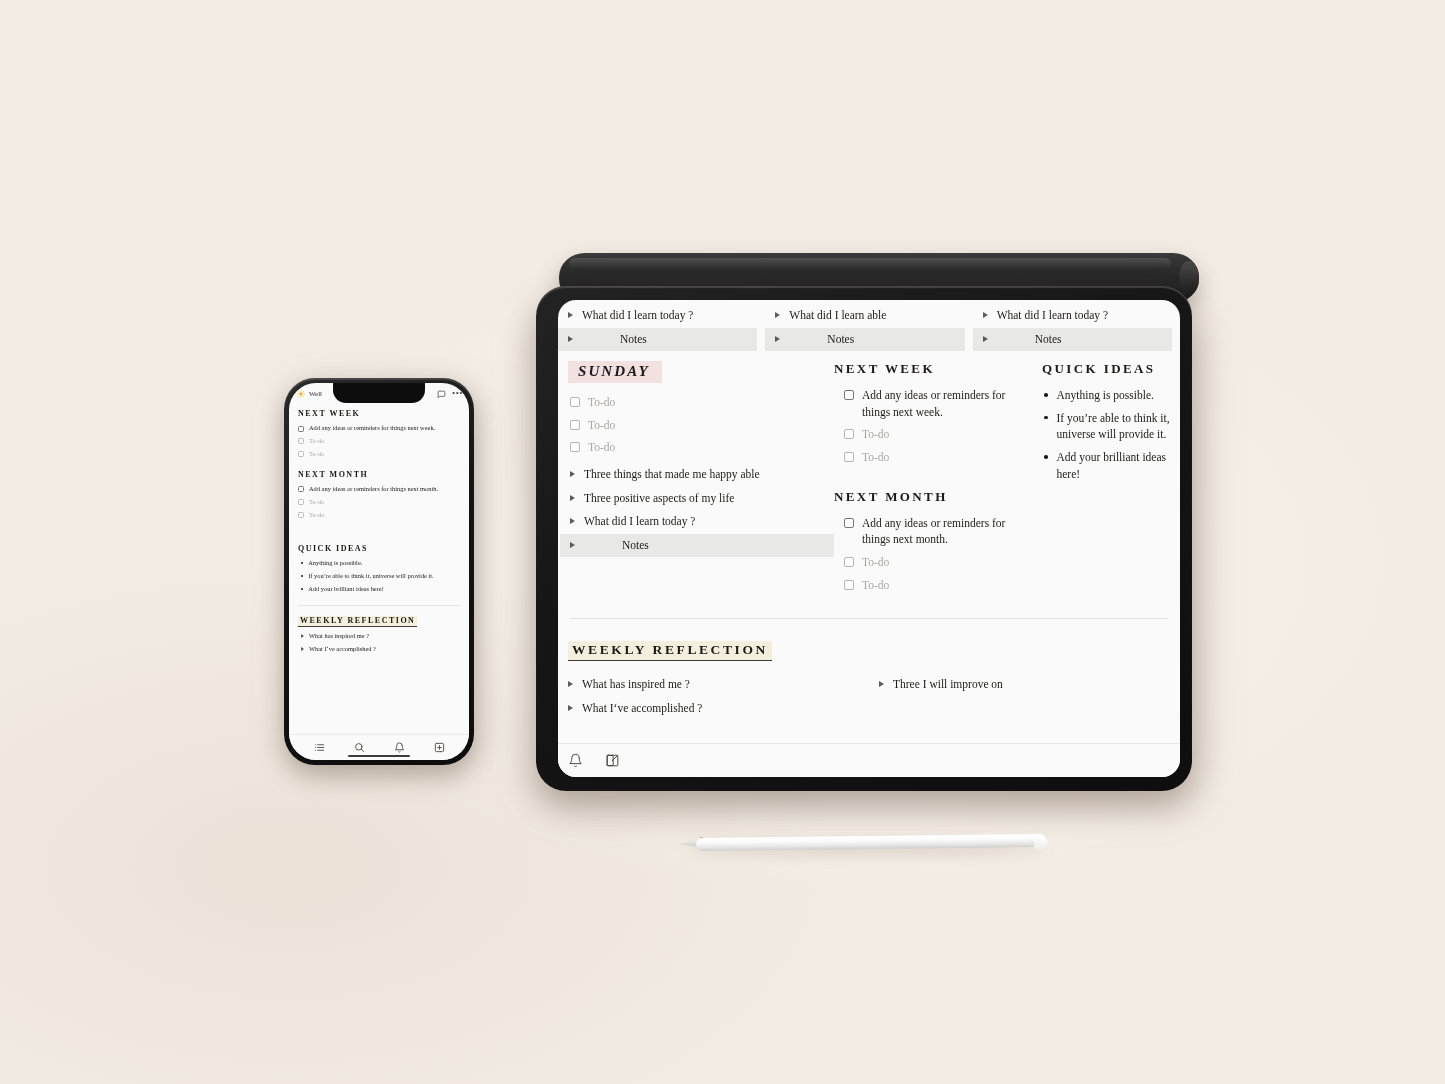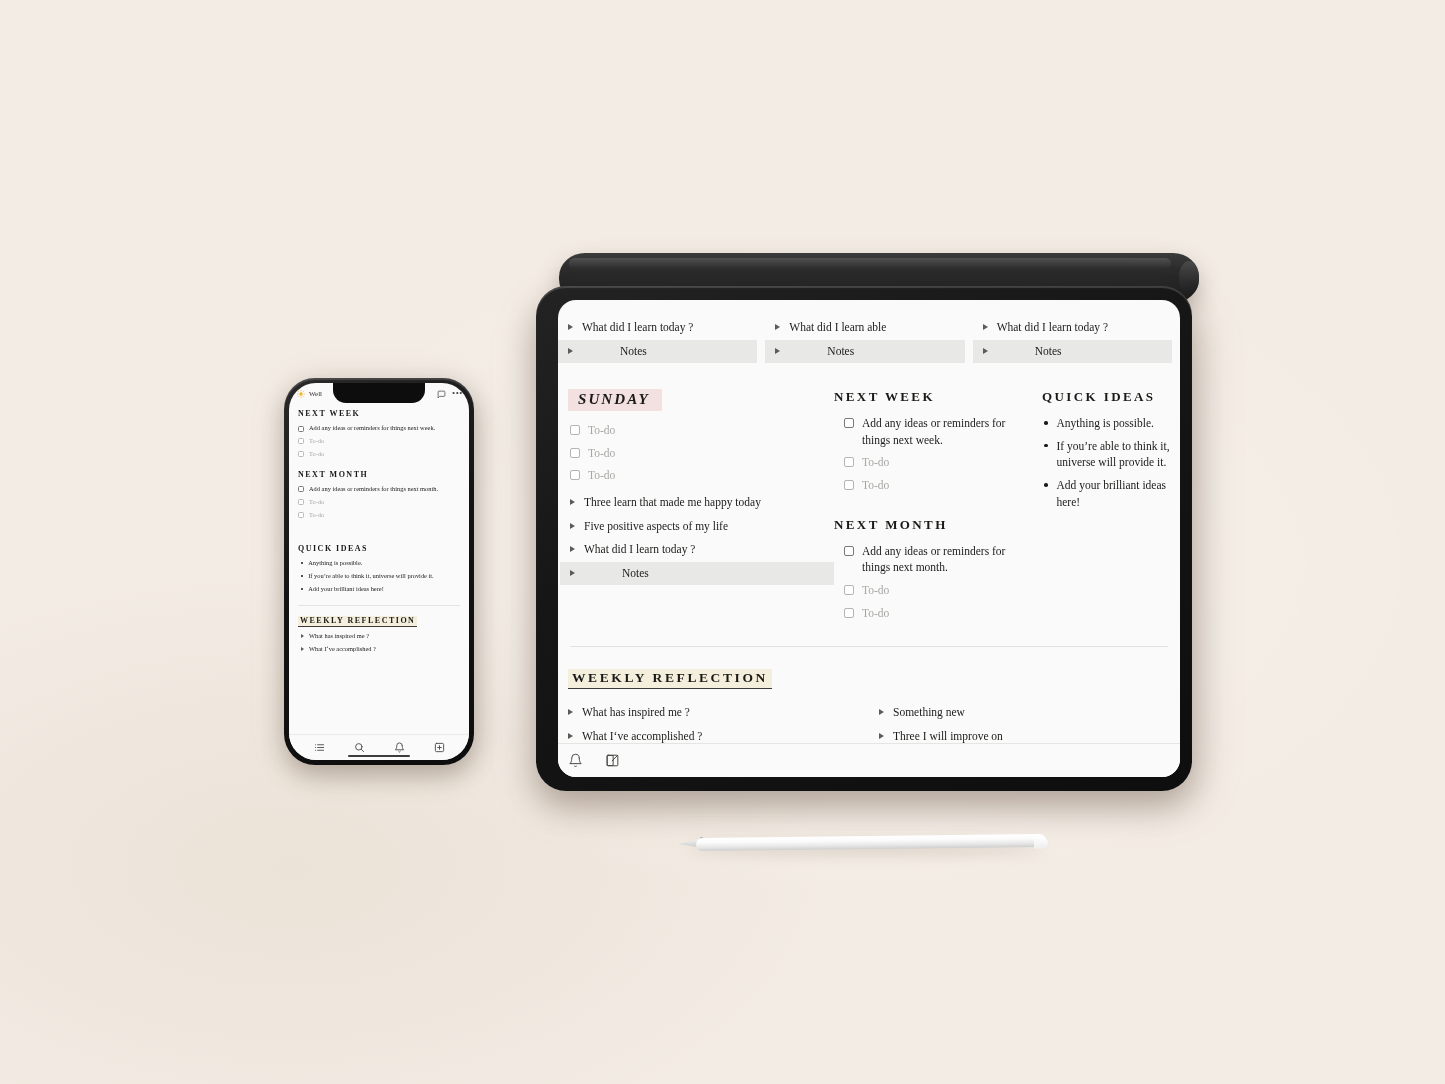--- a/index.html
+++ b/index.html
@@ -100,21 +100,21 @@
     background: #fafafa;
     overflow: hidden;
     position: relative;
     display: flex;
     flex-direction: column;
   }
 
   
   .t-page {
     flex: 1;
-    padding: 16px 0 0 0;
+    padding: 4px 0 0 0;
     overflow: hidden;
     position: relative;
   }
 
   .t-toggle-row {
     display: flex;
     gap: 0;
     padding: 0 0 0 0;
   }
   .t-col {
@@ -139,21 +139,21 @@
     width: 0; height: 0;
     border-left: 5px solid #5d5b57;
     border-top: 3.6px solid transparent;
     border-bottom: 3.6px solid transparent;
     margin-top: 4px;
   }
 
   
   .t-cols {
     display: flex;
-    margin-top: 26px;
+    margin-top: 10px;
     padding-left: 2px;
   }
   .t-cols > .c { min-width: 0; }
   .c1 { flex: 0 0 274px; }
   .c2 { flex: 0 0 208px; }
   .c3 { flex: 1 1 auto; }
 
   .sunday-head {
     display: inline-block;
     font-style: italic;
@@ -510,25 +510,25 @@
                 </div>
                 <div class="chk-row muted">
                   <span class="box"></span>
                   <span>To-do</span>
                 </div>
               </div>
 
               <div style="margin-top:4px">
                 <div class="tog">
                   <span class="tri"></span>
-                  <span>Three learn that made me happy today</span>
+                  <span>Three things that made me happy able</span>
                 </div>
                 <div class="tog">
                   <span class="tri"></span>
-                  <span>Five positive  aspects of my life</span>
+                  <span>Three positive  aspects of my life</span>
                 </div>
                 <div class="tog">
                   <span class="tri"></span>
                   <span>What did I learn today ?</span>
                 </div>
                 <div class="tog shaded">
                   <span class="tri"></span>
                   <span>Notes</span>
                 </div>
               </div>
@@ -592,24 +592,20 @@
                 <span class="tri"></span>
                 <span>What has inspired me ?</span>
               </div>
               <div class="tog">
                 <span class="tri"></span>
                 <span>What I‘ve accomplished ?</span>
               </div>
 
             </div>
             <div>
-              <div class="tog">
-                <span class="tri"></span>
-                <span>Something new</span>
-              </div>
               <div class="tog">
                 <span class="tri"></span>
                 <span>Three I will improve on</span>
               </div>
 
             </div>
           </div>
 
         </div>
 

